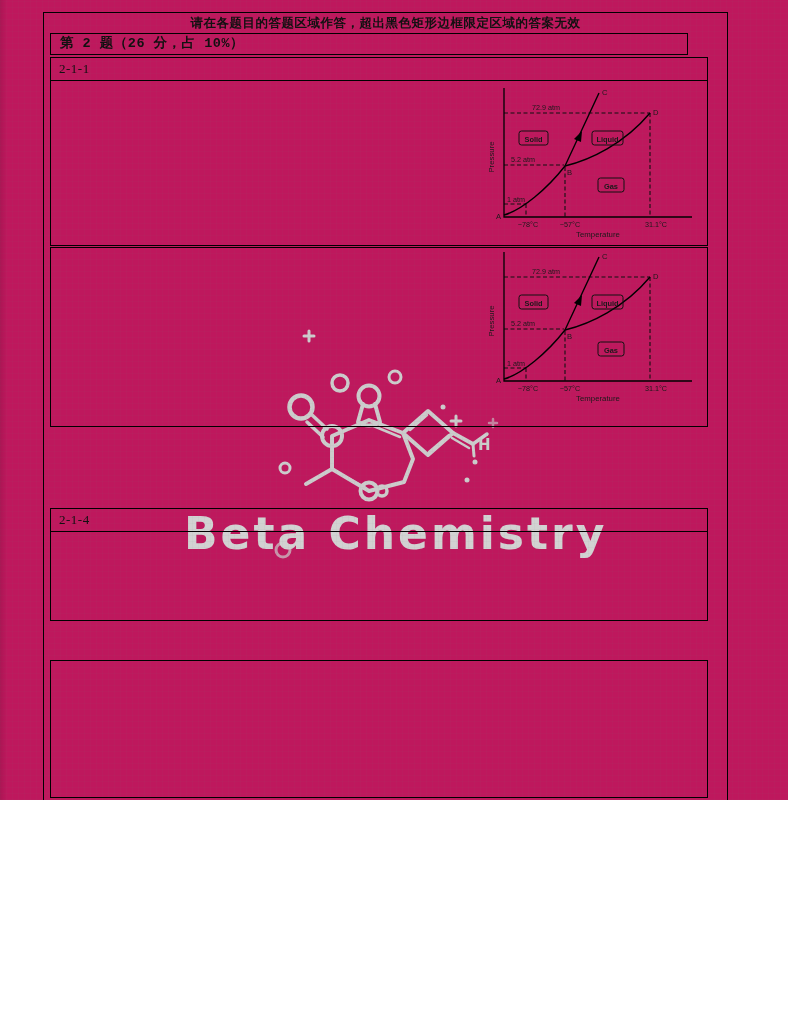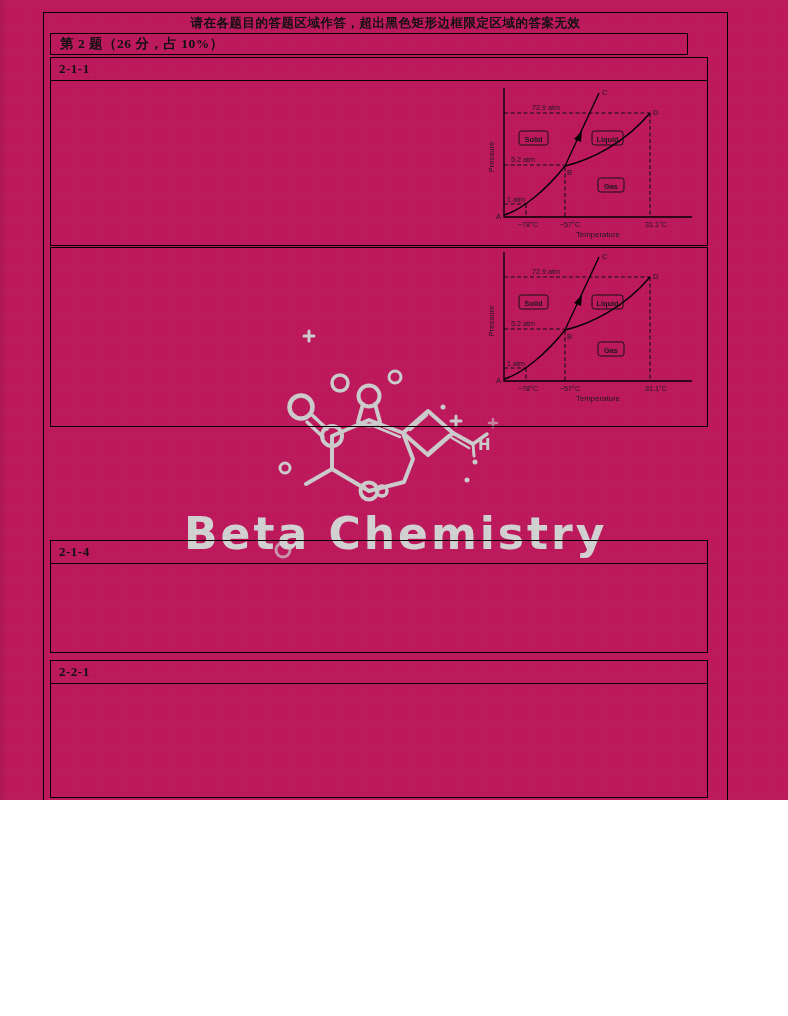--- a/index.html
+++ b/index.html
@@ -22,29 +22,29 @@
     position:absolute;left:43px;top:12px;width:685px;height:958px;
     border:1.8px solid #000;box-sizing:border-box;z-index:1;background:transparent;
   }
   .notice{
     position:absolute;left:43px;top:15px;width:685px;text-align:center;
     font-size:12.5px;font-weight:700;letter-spacing:.5px;z-index:2;
   }
   .title-box{
     position:absolute;left:50px;top:33px;width:638px;height:22px;
     border:1.8px solid #000;box-sizing:border-box;z-index:2;
-    font-size:13.5px;font-weight:700;line-height:19px;padding-left:9px;letter-spacing:.5px;
+    font-size:13.5px;font-weight:700;line-height:19px;padding-left:9px;letter-spacing:.5px;font-family:Liberation Mono, monospace;
   }
   .sec{
     position:absolute;left:50px;width:658px;border:1.5px solid #000;
     box-sizing:border-box;z-index:2;overflow:hidden;background:transparent;
   }
   .sec .lab{
     height:22px;line-height:22px;border-bottom:1.5px solid #000;
-    font-weight:700;font-size:13px;padding-left:8px;letter-spacing:.5px;
+    font-weight:400;font-size:13px;padding-left:8px;letter-spacing:.5px;
   }
   .sec .body{position:relative;width:100%;}
   .diagram{position:absolute;left:435px;}
   .dg-text{font-family:"Liberation Sans",sans-serif;fill:#1a1a1a;}
   .wm-text{
     position:absolute;left:184px;top:512px;z-index:0;
     font-family:"DejaVu Sans",sans-serif;font-size:44px;font-weight:600;
     letter-spacing:3px;line-height:1;color:#d2d2d2;white-space:nowrap;
   }
   .wm-mol{position:absolute;left:266px;top:326px;z-index:0;}
@@ -191,27 +191,26 @@
         <text class="dg-text" x="125" y="102.5" font-size="7.4" font-weight="600" text-anchor="middle">Gas</text>
         <text class="dg-text" x="10" y="133" font-size="7.6">A</text>
         <text class="dg-text" x="81" y="89" font-size="7.6">B</text>
         <text class="dg-text" x="116" y="9" font-size="7.6">C</text>
         <text class="dg-text" x="167" y="29" font-size="7.6">D</text>
       </svg>
     </div>
   </div>
 
 
-  <div class="sec" style="top:540px;height:113px;">
+  <div class="sec" style="top:508px;height:113px;">
     <div class="lab">2-1-4</div>
     <div class="body" style="height:88px;"></div>
   </div>
 
   <div class="sec" style="top:660px;height:138px;">
-    <div class="lab">2-2-1</div>
     <div class="body" style="height:113px;"></div>
   </div>
 
   <div class="sec" style="top:803px;height:167px;">
     <div class="body" style="height:142px;"></div>
   </div>
 
   <div class="fade-bottom"></div>
   <div class="fade-br"></div>
   <div class="edge-shade"></div>

